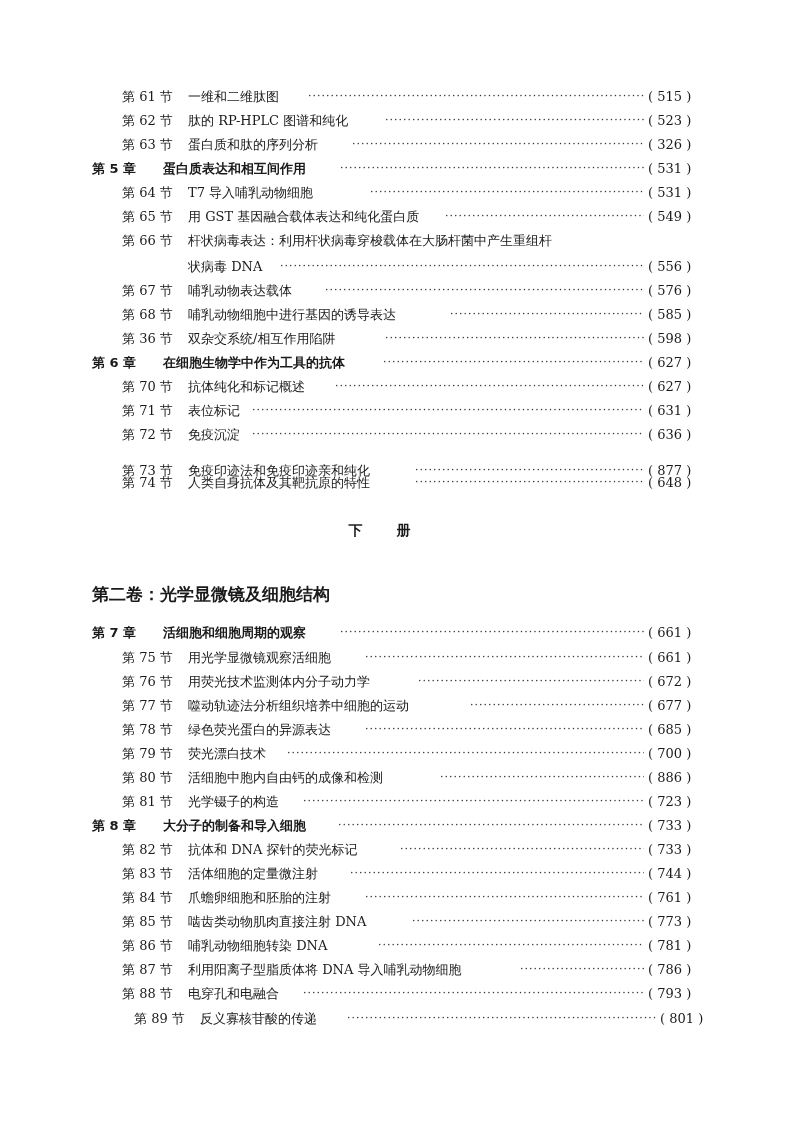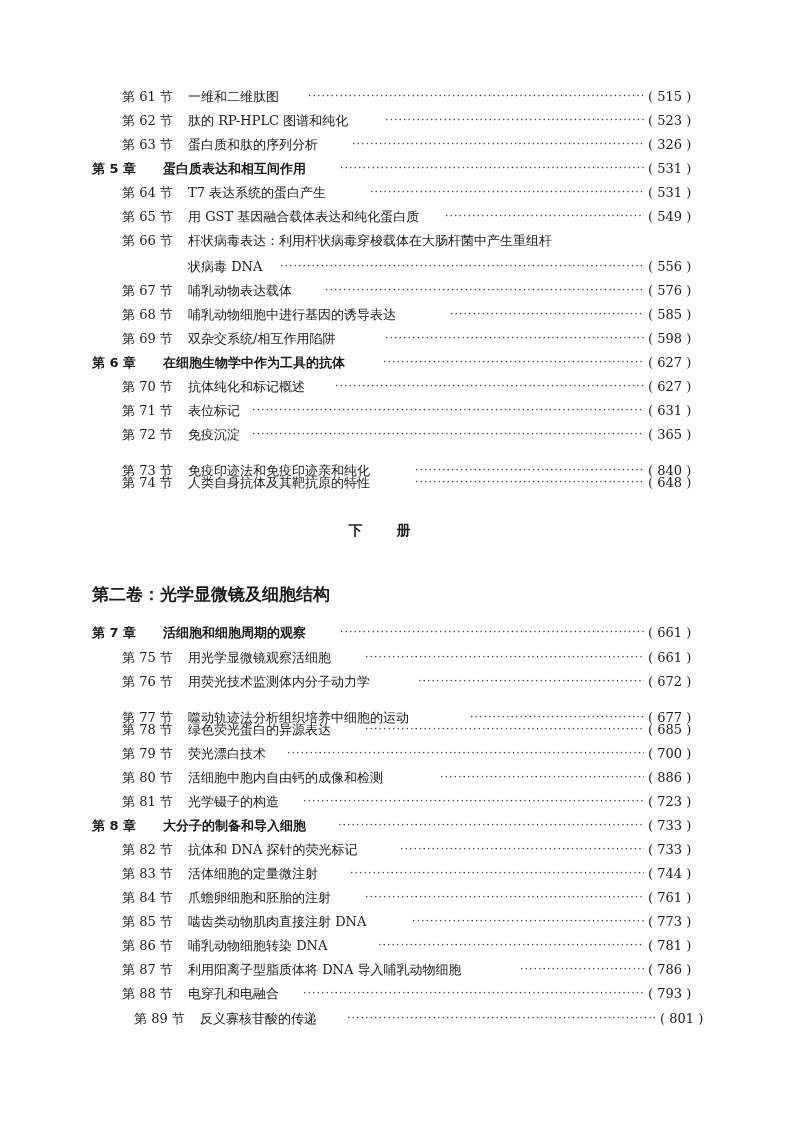--- a/index.html
+++ b/index.html
@@ -61,21 +61,21 @@
         <span class="page-ref">( 326 )</span>
       </div>
       <div class="row chap" style="top: 159px;">
         <span class="num">第 5 章</span>
         <span class="title">蛋白质表达和相互间作用</span>
         <span class="dots dotfill" style="left: 340px; width: 304px;"></span>
         <span class="page-ref">( 531 )</span>
       </div>
       <div class="row sec" style="top: 183px;">
         <span class="num">第 64 节</span>
-        <span class="title">T7 表达系统的蛋白产生</span>
+        <span class="title">T7 导入哺乳动物细胞</span>
         <span class="dots dotfill" style="left: 370px; width: 274px;"></span>
         <span class="page-ref">( 531 )</span>
       </div>
       <div class="row sec" style="top: 207px;">
         <span class="num">第 65 节</span>
         <span class="title">用 GST 基因融合载体表达和纯化蛋白质</span>
         <span class="dots dotfill" style="left: 445px; width: 199px;"></span>
         <span class="page-ref">( 549 )</span>
       </div>
       <div class="row sec" style="top: 231px;">
@@ -94,21 +94,21 @@
         <span class="dots dotfill" style="left: 325px; width: 319px;"></span>
         <span class="page-ref">( 576 )</span>
       </div>
       <div class="row sec" style="top: 305px;">
         <span class="num">第 68 节</span>
         <span class="title">哺乳动物细胞中进行基因的诱导表达</span>
         <span class="dots dotfill" style="left: 450px; width: 194px;"></span>
         <span class="page-ref">( 585 )</span>
       </div>
       <div class="row sec" style="top: 329px;">
-        <span class="num">第 69 节</span>
+        <span class="num">第 36 节</span>
         <span class="title">双杂交系统/相互作用陷阱</span>
         <span class="dots dotfill" style="left: 385px; width: 259px;"></span>
         <span class="page-ref">( 598 )</span>
       </div>
       <div class="row chap" style="top: 353px;">
         <span class="num">第 6 章</span>
         <span class="title">在细胞生物学中作为工具的抗体</span>
         <span class="dots dotfill" style="left: 383px; width: 261px;"></span>
         <span class="page-ref">( 627 )</span>
       </div>
@@ -121,27 +121,27 @@
       <div class="row sec" style="top: 401px;">
         <span class="num">第 71 节</span>
         <span class="title">表位标记</span>
         <span class="dots dotfill" style="left: 252px; width: 392px;"></span>
         <span class="page-ref">( 631 )</span>
       </div>
       <div class="row sec" style="top: 425px;">
         <span class="num">第 72 节</span>
         <span class="title">免疫沉淀</span>
         <span class="dots dotfill" style="left: 252px; width: 392px;"></span>
-        <span class="page-ref">( 365 )</span>
+        <span class="page-ref">( 636 )</span>
       </div>
       <div class="row sec" style="top: 449px; margin-top: 12px;">
         <span class="num">第 73 节</span>
         <span class="title">免疫印迹法和免疫印迹亲和纯化</span>
         <span class="dots dotfill" style="left: 415px; width: 229px;"></span>
-        <span class="page-ref">( 840 )</span>
+        <span class="page-ref">( 877 )</span>
       </div>
       <div class="row sec" style="top: 473px;">
         <span class="num">第 74 节</span>
         <span class="title">人类自身抗体及其靶抗原的特性</span>
         <span class="dots dotfill" style="left: 415px; width: 229px;"></span>
         <span class="page-ref">( 648 )</span>
       </div>
     </div>
   <div class="volume-title">下册</div>
   <div class="part-title">第二卷：光学显微镜及细胞结构</div>
@@ -157,21 +157,21 @@
         <span class="title">用光学显微镜观察活细胞</span>
         <span class="dots dotfill" style="left: 365px; width: 279px;"></span>
         <span class="page-ref">( 661 )</span>
       </div>
       <div class="row sec" style="top: 672px;">
         <span class="num">第 76 节</span>
         <span class="title">用荧光技术监测体内分子动力学</span>
         <span class="dots dotfill" style="left: 418px; width: 226px;"></span>
         <span class="page-ref">( 672 )</span>
       </div>
-      <div class="row sec" style="top: 696px; margin-top: 12px;">
+      <div class="row sec" style="top: 696px;">
         <span class="num">第 77 节</span>
         <span class="title">噬动轨迹法分析组织培养中细胞的运动</span>
         <span class="dots dotfill" style="left: 470px; width: 174px;"></span>
         <span class="page-ref">( 677 )</span>
       </div>
       <div class="row sec" style="top: 720px;">
         <span class="num">第 78 节</span>
         <span class="title">绿色荧光蛋白的异源表达</span>
         <span class="dots dotfill" style="left: 365px; width: 279px;"></span>
         <span class="page-ref">( 685 )</span>

